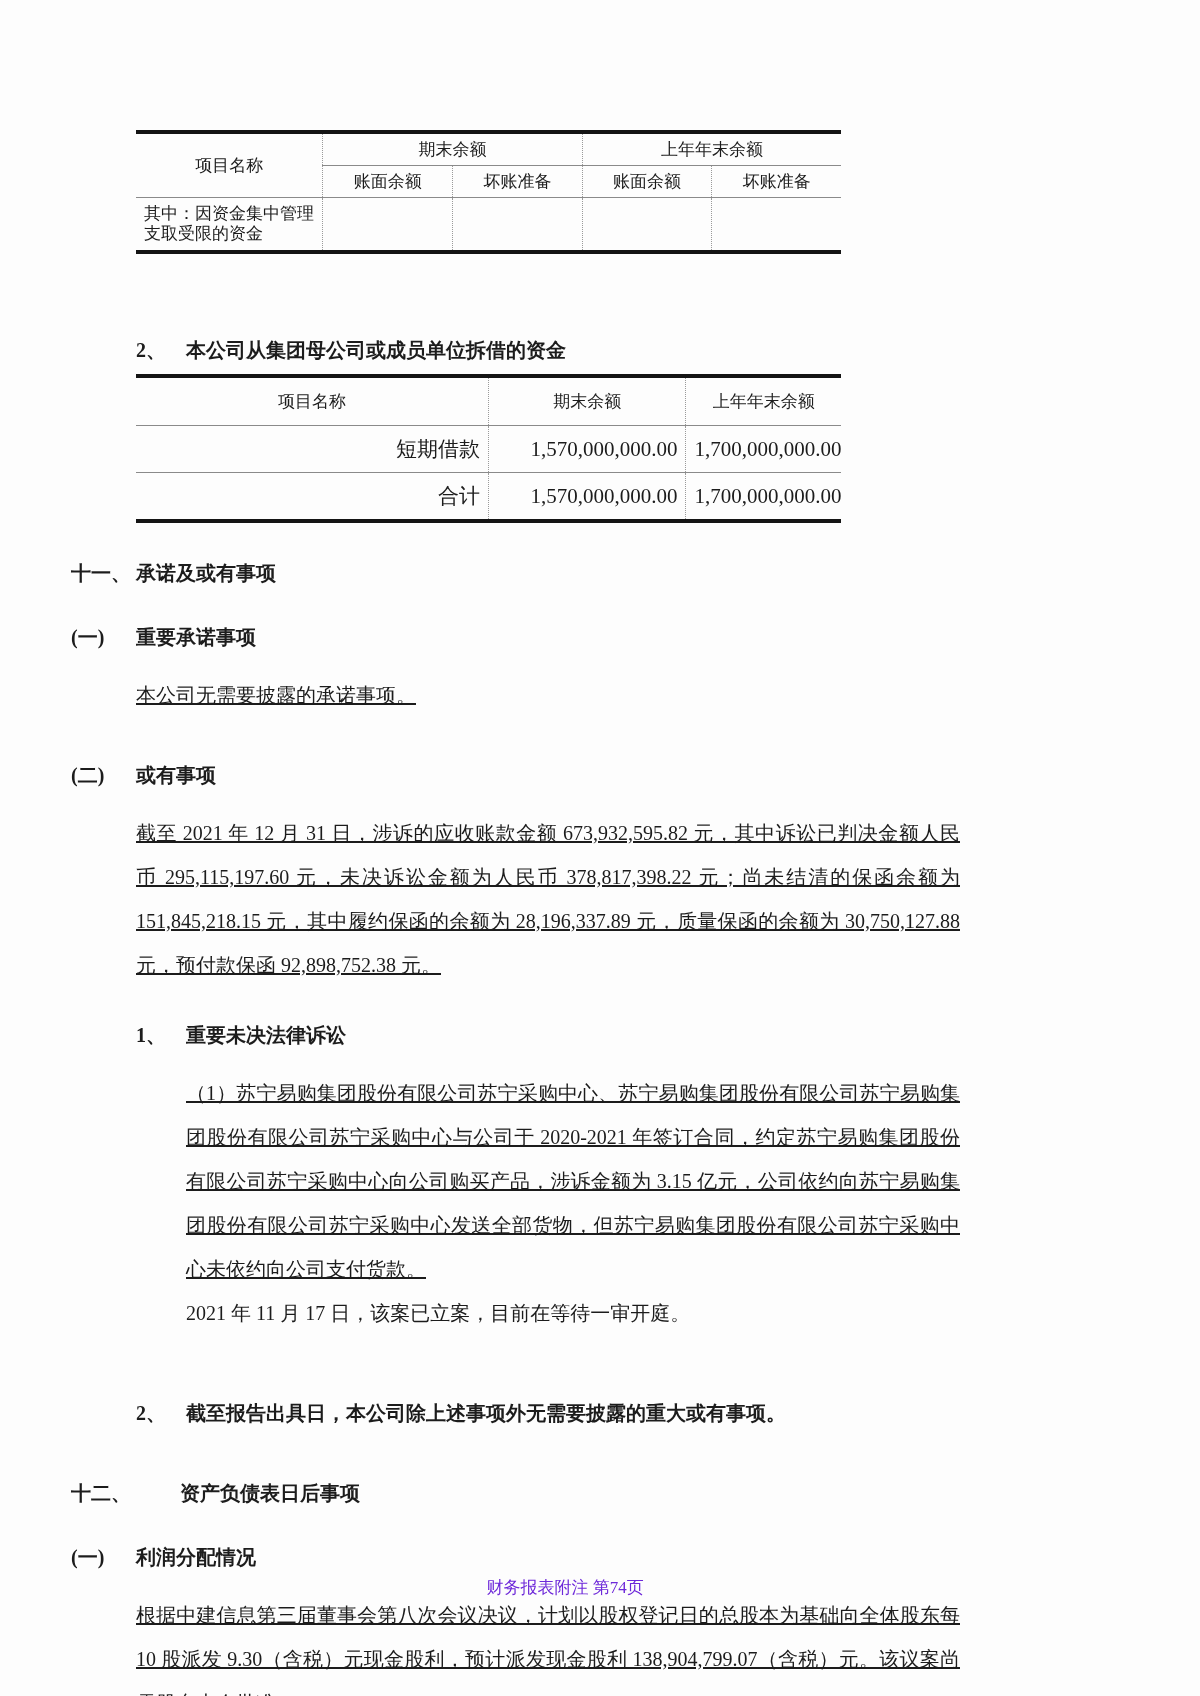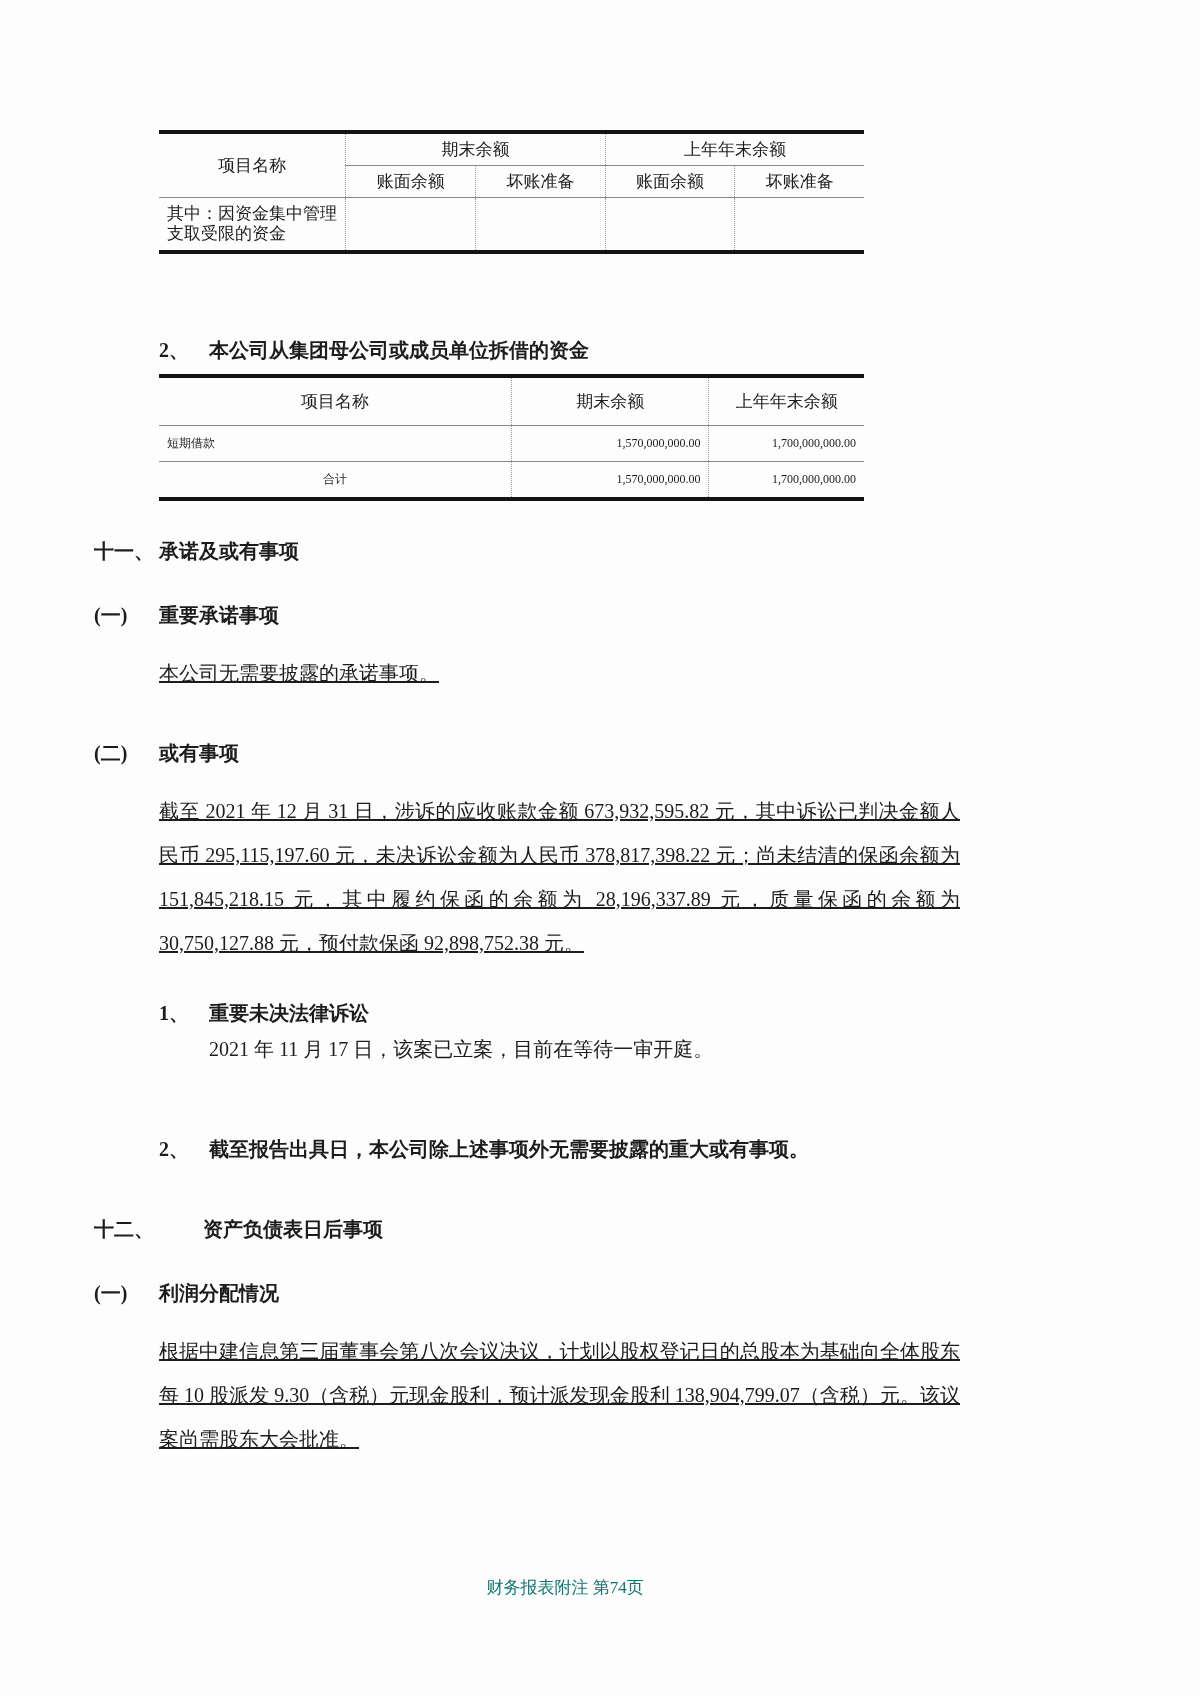--- a/index.html
+++ b/index.html
@@ -6,21 +6,21 @@
   body{background:#e8e8e8;}
   .page{
     position:relative;
     width:1200px;
     height:1696px;
     margin:0 auto;
     background:#fdfdfd;
     color:#1c1c1c;
     font-family:"Liberation Serif","DejaVu Serif",serif;
     box-sizing:border-box;
-    padding:130px 240px 0 94px;
+    padding:130px 240px 0 71px;
     overflow:hidden;
   }
   
   .para{
     font-size:20px;
     line-height:44px;
     text-align:justify;
     text-align-last:left;
   }
   
@@ -43,31 +43,31 @@
   }
   .tbl th{text-align:center;}
   .thin-b{border-bottom:1px solid #8a8a8a;}
   .vd{border-left:1px dotted #9a9a9a;}
   .cell-left{text-align:left;}
   .cell-right{text-align:right;}
   .cell-center{text-align:center;}
   .t1 td{height:26px;}
   .t1 .rowlabel{line-height:20px;padding:6px 8px;}
   .t2 th{padding:12px 8px;}
-  .t2 td{padding:9px 8px;font-size:12px;}
+  .t2 td{padding:9px 8px;font-size:21px;text-align:right;}
   .t2-heading{margin-left:65px;width:705px;padding-bottom:10px;}
   
   .footer{
     position:absolute;
     left:170px;
     width:790px;
     top:1576px;
     text-align:center;
     font-size:17px;
-    color:#0f766e;
+    color:#6d28d9;
   }
   
   .gap-t2{margin-top:82px;}
   .gap-s11{margin-top:36px;}
   .gap-h2h{margin-top:36px;}
   .gap-body{margin-top:22px;text-decoration:underline;}
   .gap-sub2{margin-top:44px;}
   .gap-item1{margin-top:34px;}
   .gap-item2{margin-top:64px;}
   .gap-s12{margin-top:52px;gap:44px;}
@@ -150,20 +150,21 @@
   <div class="hrow gap-sub2">
     <span class="hnum">(二)</span>
     <span class="htitle">或有事项</span>
   </div>
   <div class="para ind-body gap-body">截至 2021 年 12 月 31 日，涉诉的应收账款金额 673,932,595.82 元，其中诉讼已判决金额人民币 295,115,197.60 元，未决诉讼金额为人民币 378,817,398.22 元；尚未结清的保函余额为 151,845,218.15 元，其中履约保函的余额为 28,196,337.89 元，质量保函的余额为 30,750,127.88 元，预付款保函 92,898,752.38 元。</div>
 
   <div class="hrow sub-hrow ind-body gap-item1">
     <span class="hnum">1、</span>
     <span class="htitle">重要未决法律诉讼</span>
   </div>
+  <div class="para ind-inner gap-body">（1）苏宁易购集团股份有限公司苏宁采购中心、苏宁易购集团股份有限公司苏宁易购集团股份有限公司苏宁采购中心与公司于 2020-2021 年签订合同，约定苏宁易购集团股份有限公司苏宁采购中心向公司购买产品，涉诉金额为 3.15 亿元，公司依约向苏宁易购集团股份有限公司苏宁采购中心发送全部货物，但苏宁易购集团股份有限公司苏宁采购中心未依约向公司支付货款。</div>
   <div class="para ind-inner">2021 年 11 月 17 日，该案已立案，目前在等待一审开庭。</div>
 
   <div class="hrow sub-hrow ind-body gap-item2">
     <span class="hnum">2、</span>
     <span class="htitle">截至报告出具日，本公司除上述事项外无需要披露的重大或有事项。</span>
   </div>
 
   <div class="hrow gap-s12">
     <span class="hnum">十二、</span>
     <span class="htitle">资产负债表日后事项</span>

